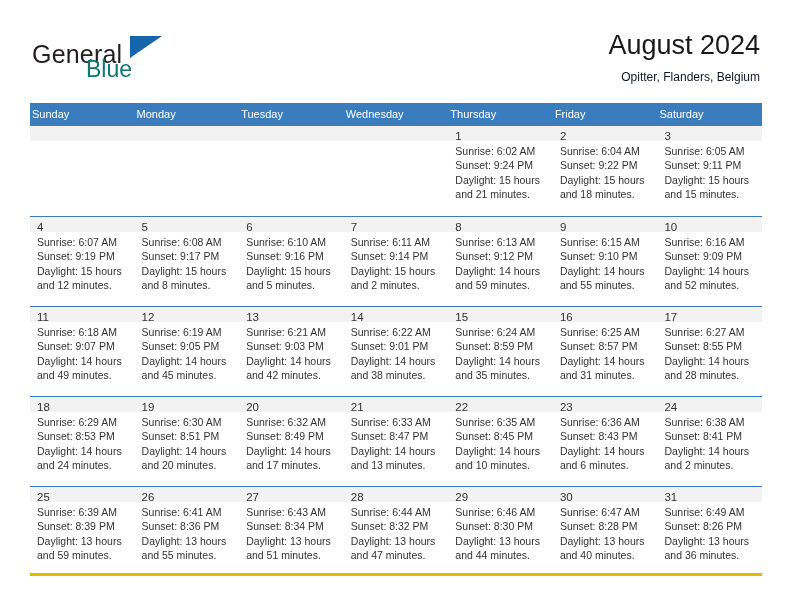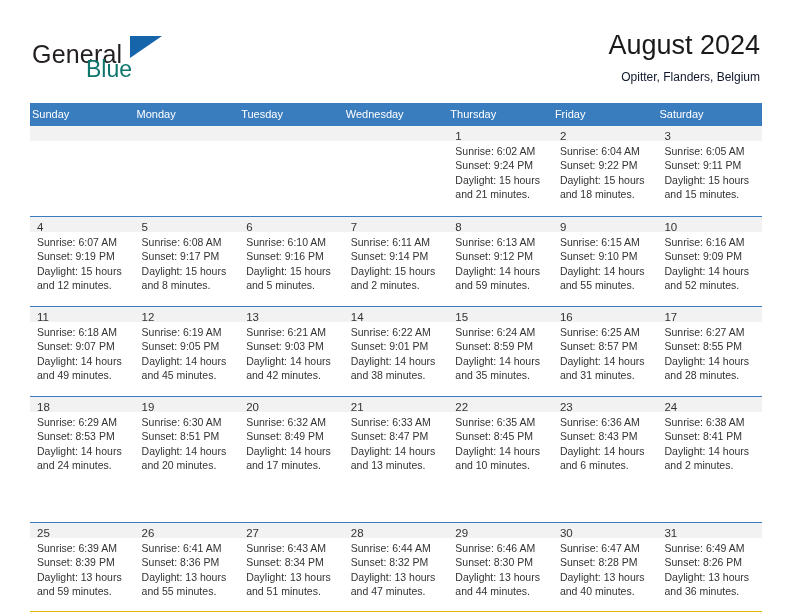--- a/index.html
+++ b/index.html
@@ -110,22 +110,21 @@
   .week {
     display: flex;
     height: 90px;
     border-top: 1px solid #3a7dbf;
     box-sizing: border-box;
   }
   .week.first {
     border-top: none;
   }
   .week:last-child {
-    border-bottom: 1px solid #eab308;
-    margin-top: 36px;
+    border-bottom: 3px solid #eab308;
   }
 
   .day {
     flex: 1 1 0;
     box-sizing: border-box;
     position: relative;
     overflow: hidden;
     background: #ffffff;
   }
   .day-numbar {

